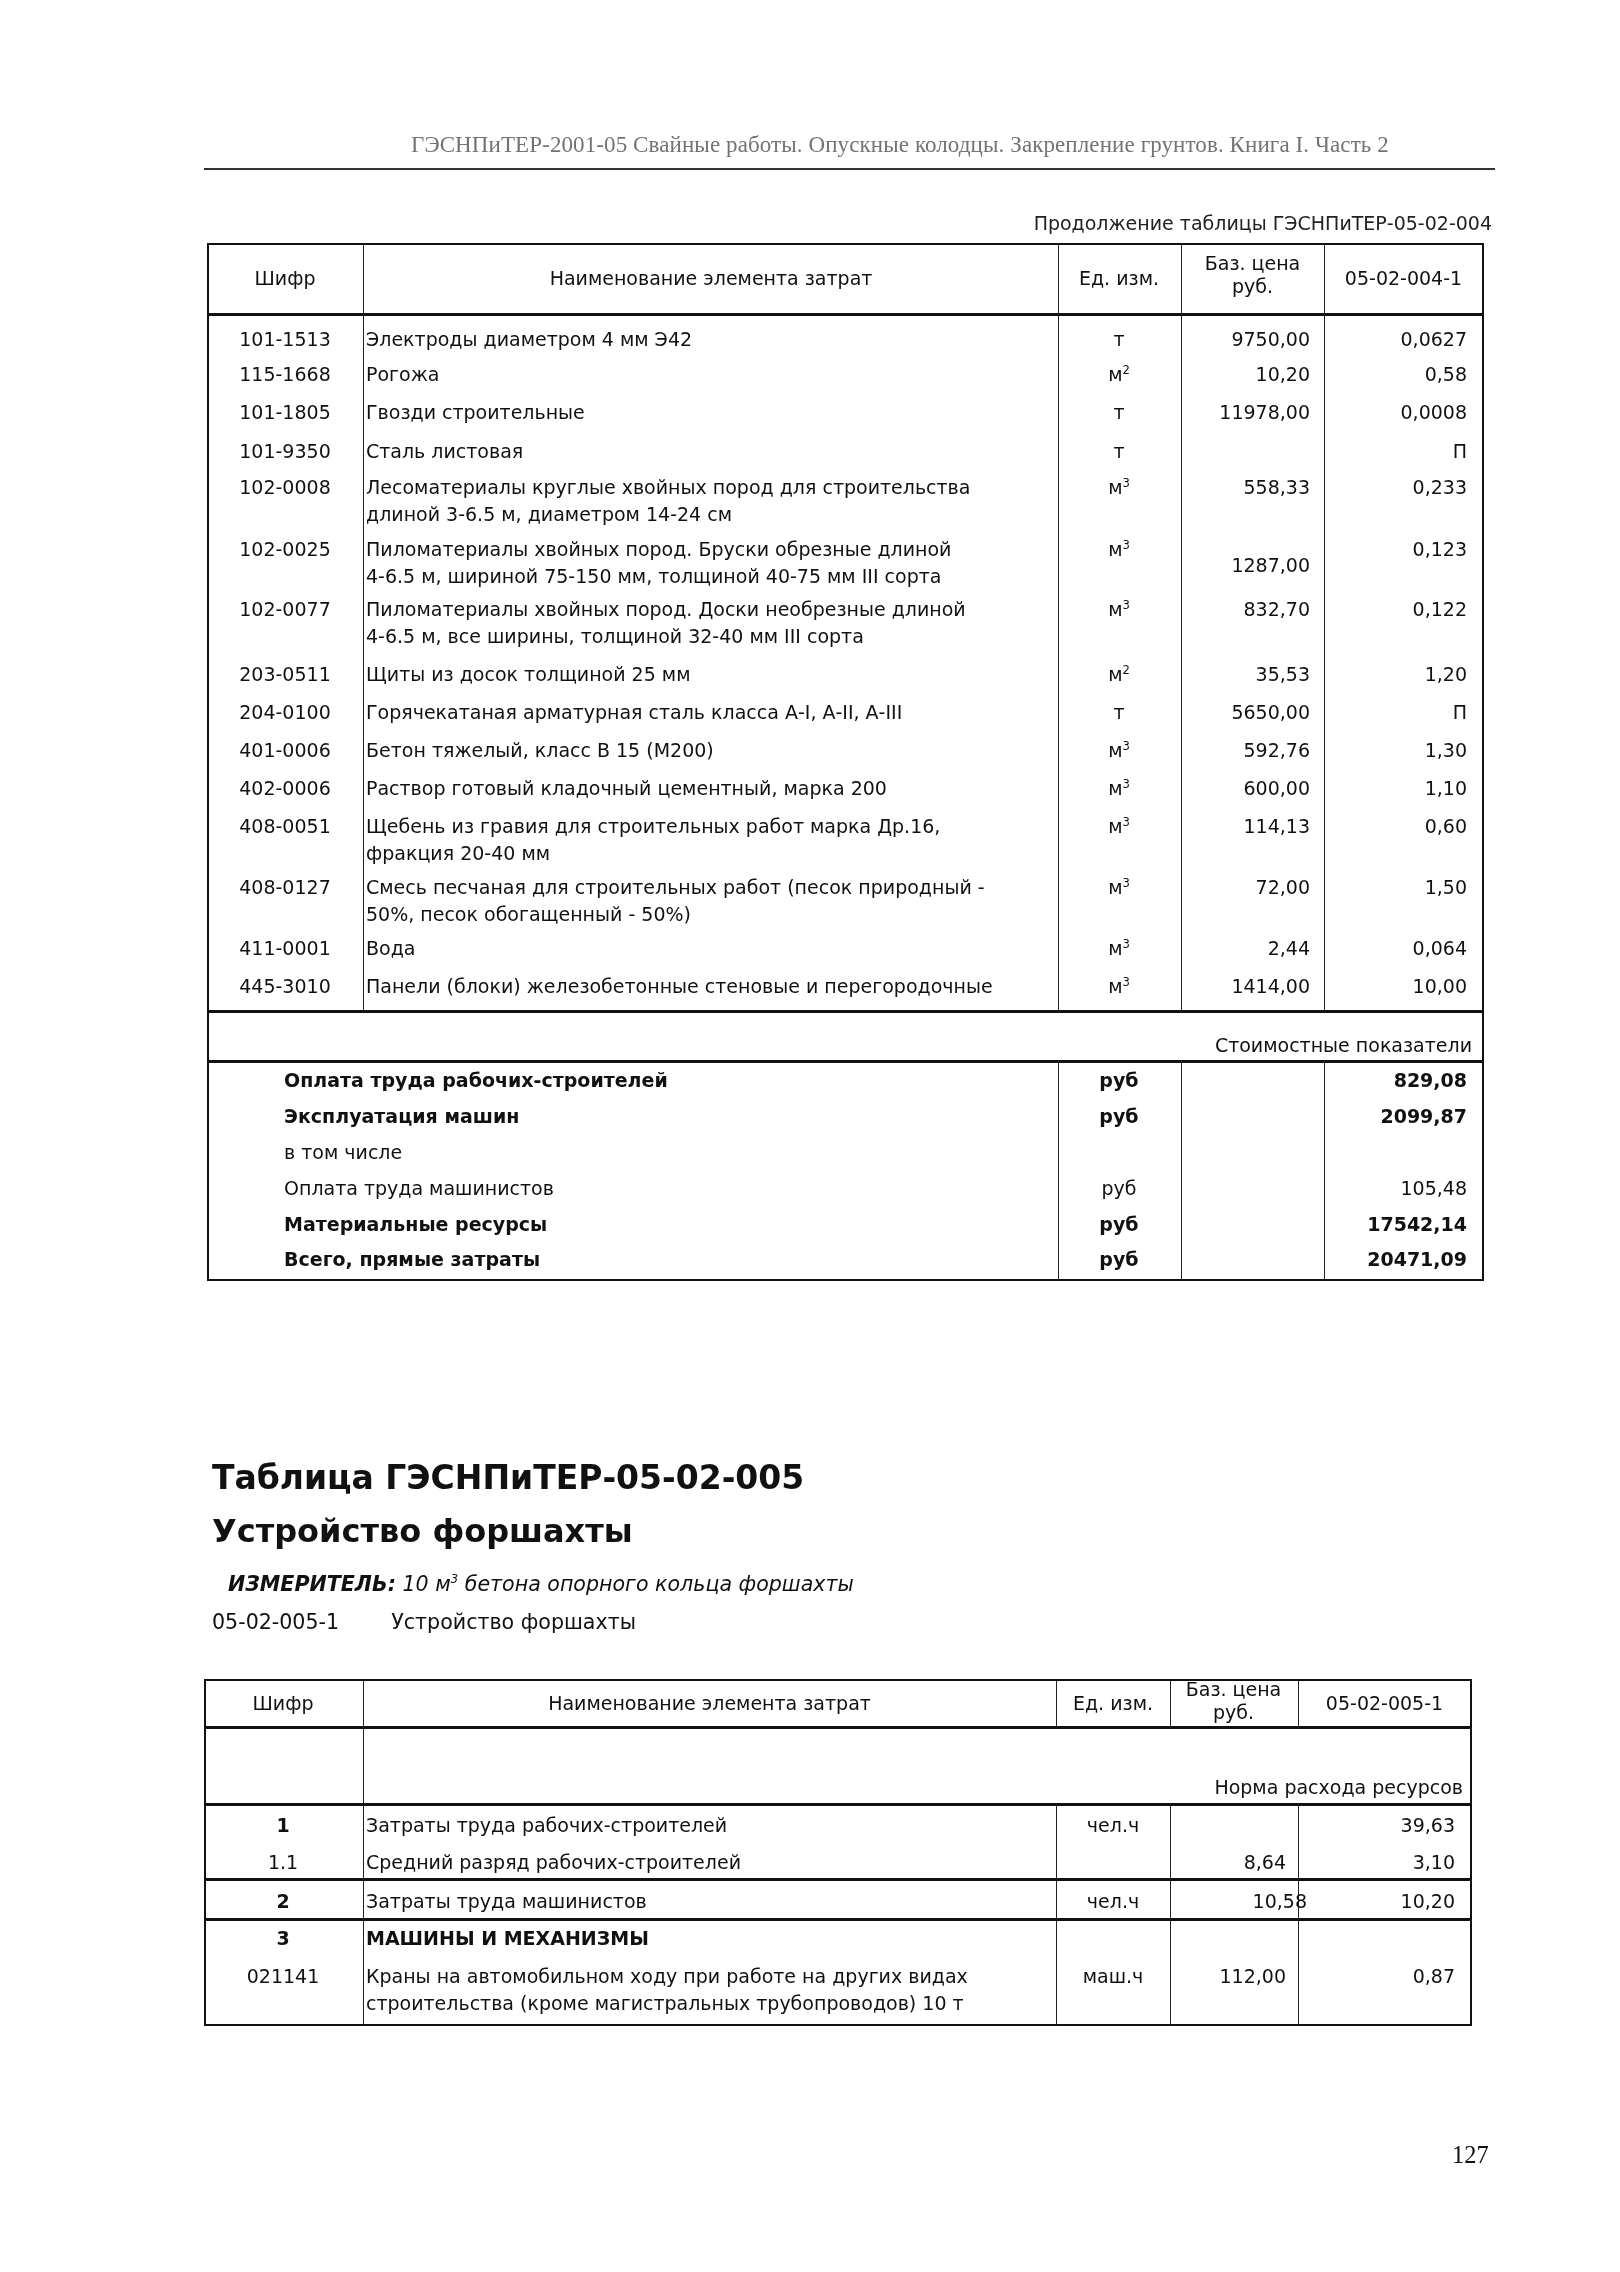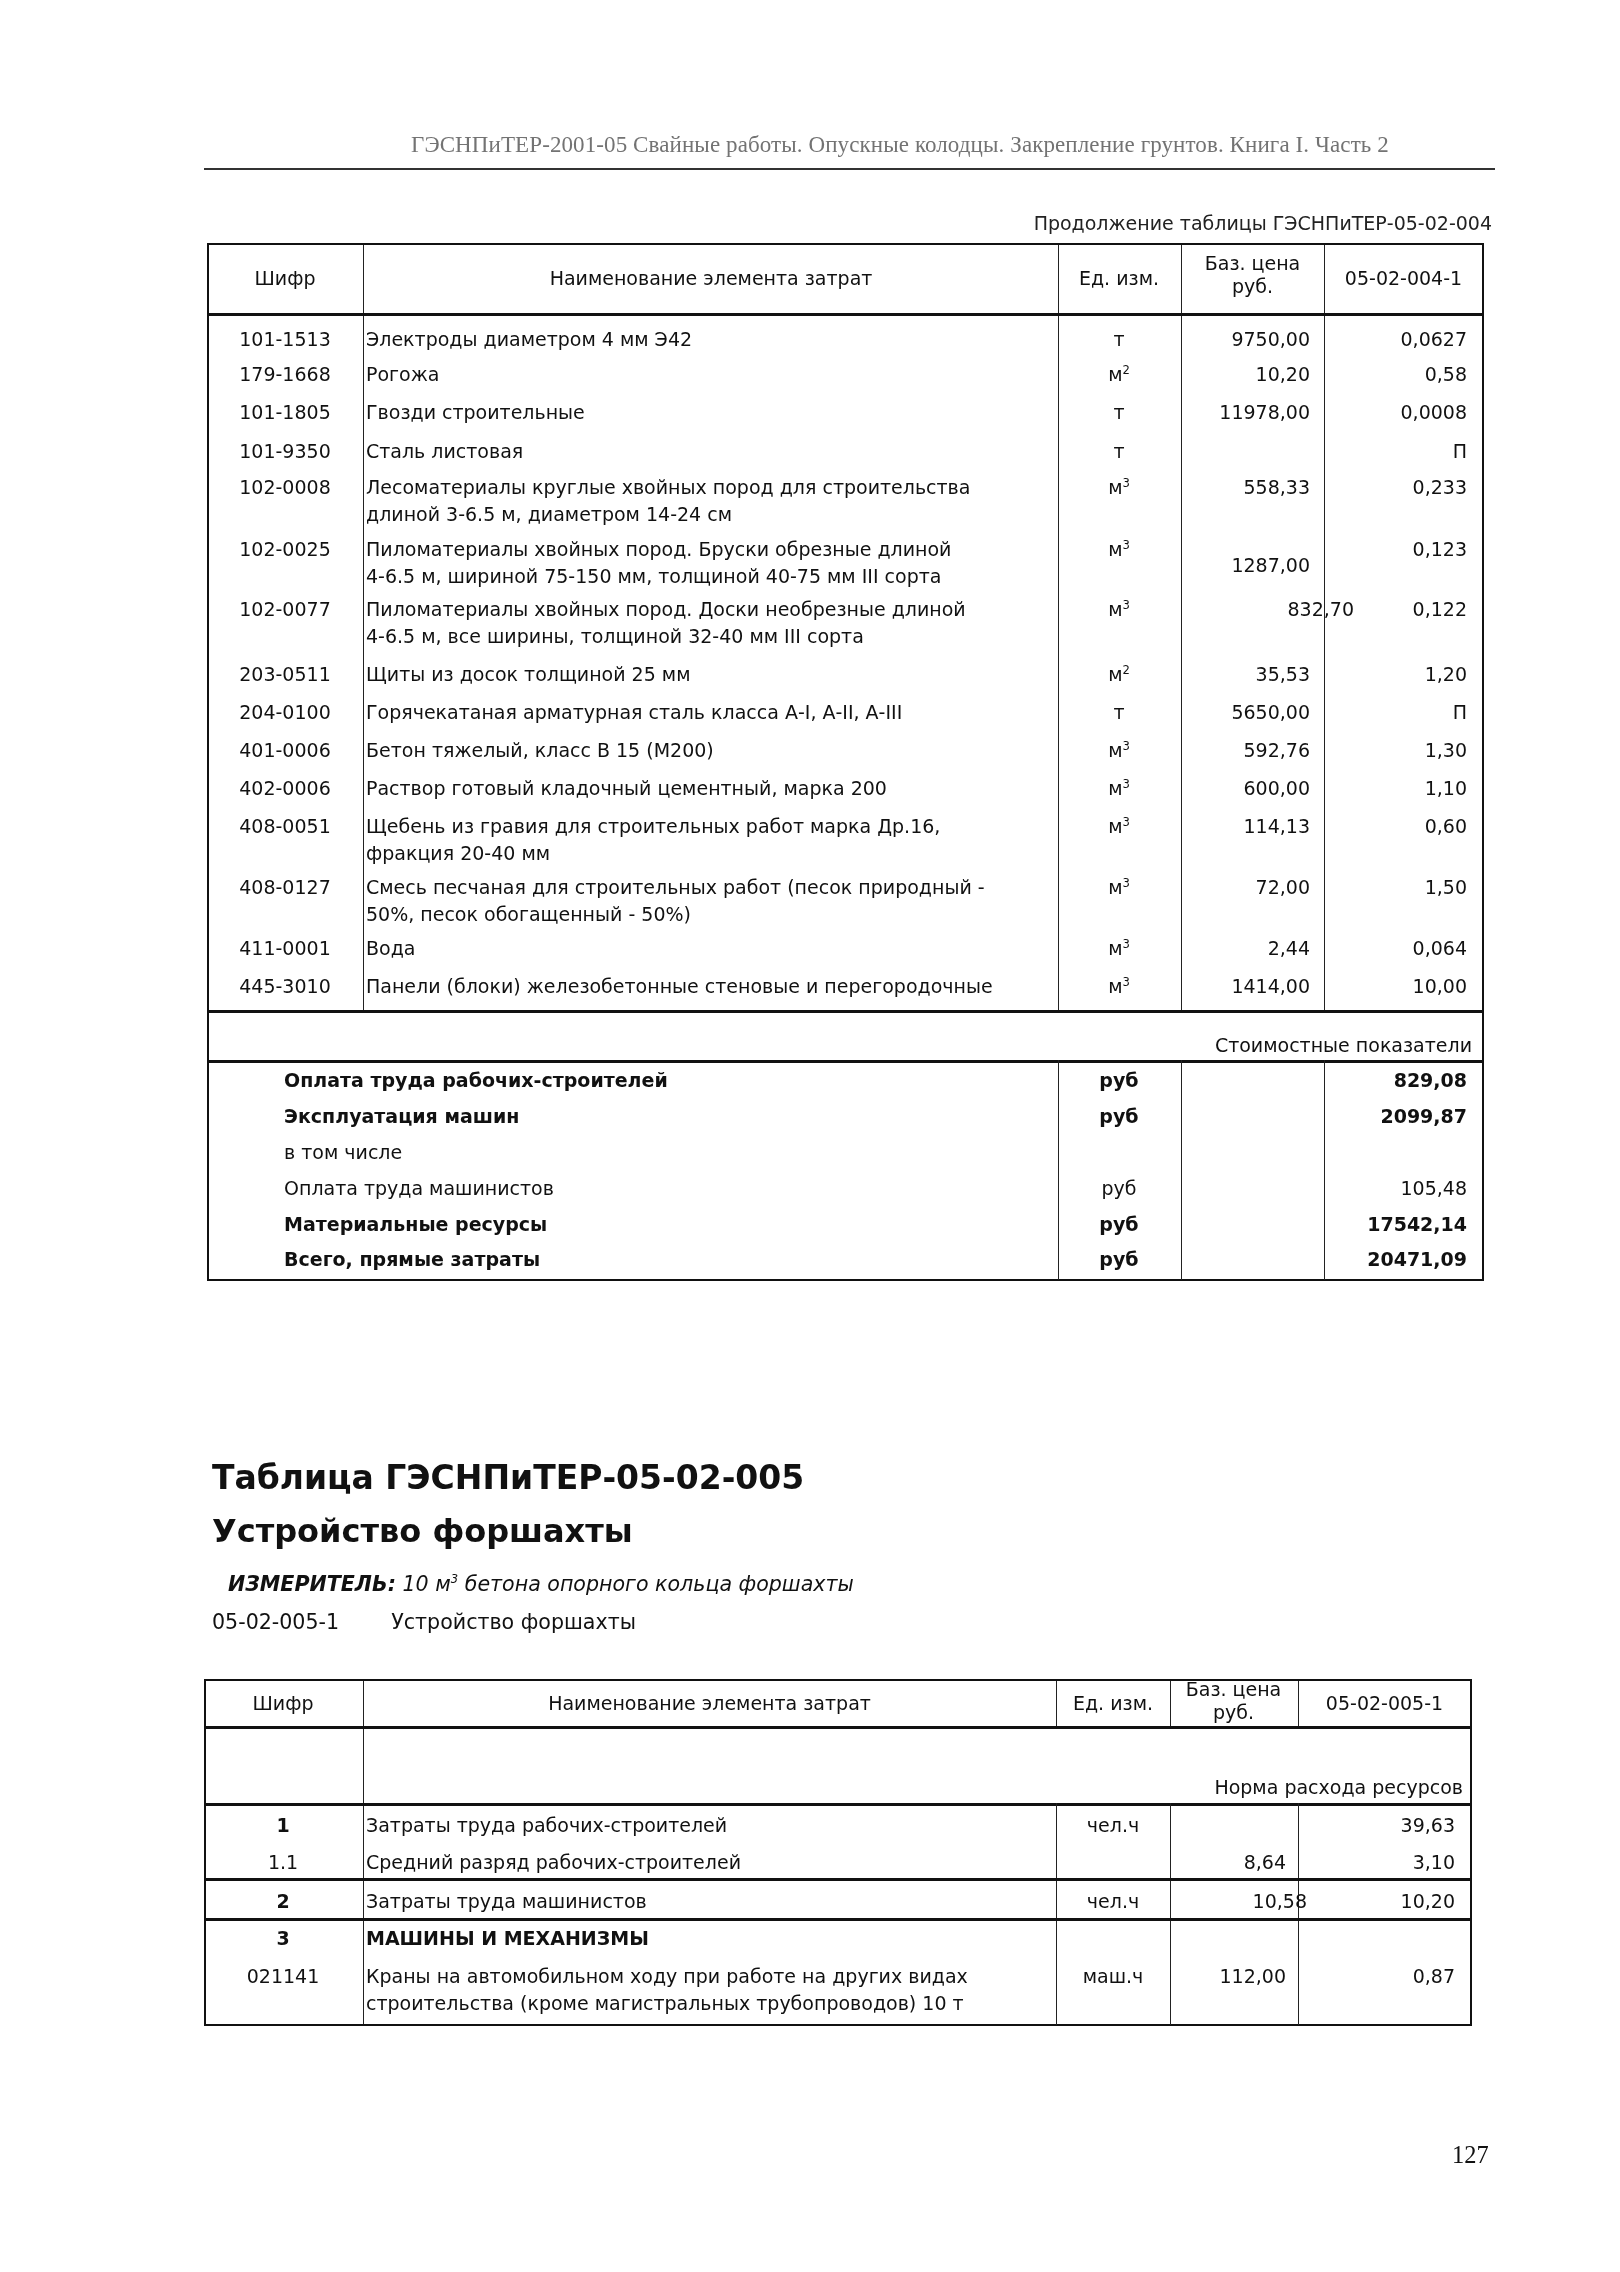--- a/index.html
+++ b/index.html
@@ -61,21 +61,21 @@
 
 <div id="t1-rows">
     <div>
       <div class="cell c" style="left:207px; top:326px; width:156px;">101-1513</div>
       <div class="cell" style="left:366px; top:326px; width:688px;">Электроды диаметром 4 мм Э42</div>
       <div class="cell c" style="left:1058px; top:326px; width:122px;"><span>т</span><sup></sup></div>
       <div class="cell r" style="left:1181px; top:326px; width:129px;">9750,00</div>
       <div class="cell r" style="left:1324px; top:326px; width:143px;">0,0627</div>
     </div>
     <div>
-      <div class="cell c" style="left:207px; top:361px; width:156px;">179-1668</div>
+      <div class="cell c" style="left:207px; top:361px; width:156px;">115-1668</div>
       <div class="cell" style="left:366px; top:361px; width:688px;">Рогожа</div>
       <div class="cell c" style="left:1058px; top:361px; width:122px;"><span>м</span><sup>2</sup></div>
       <div class="cell r" style="left:1181px; top:361px; width:129px;">10,20</div>
       <div class="cell r" style="left:1324px; top:361px; width:143px;">0,58</div>
     </div>
     <div>
       <div class="cell c" style="left:207px; top:399px; width:156px;">101-1805</div>
       <div class="cell" style="left:366px; top:399px; width:688px;">Гвозди строительные</div>
       <div class="cell c" style="left:1058px; top:399px; width:122px;"><span>т</span><sup></sup></div>
       <div class="cell r" style="left:1181px; top:399px; width:129px;">11978,00</div>
@@ -102,21 +102,21 @@
       <div class="cell" style="left:366px; top:563px; width:688px;">4-6.5 м, шириной 75-150 мм, толщиной 40-75 мм III сорта</div>
       <div class="cell c" style="left:1058px; top:536px; width:122px;"><span>м</span><sup>3</sup></div>
       <div class="cell r" style="left:1181px; top:552px; width:129px;">1287,00</div>
       <div class="cell r" style="left:1324px; top:536px; width:143px;">0,123</div>
     </div>
     <div>
       <div class="cell c" style="left:207px; top:596px; width:156px;">102-0077</div>
       <div class="cell" style="left:366px; top:596px; width:688px;">Пиломатериалы хвойных пород. Доски необрезные длиной</div>
       <div class="cell" style="left:366px; top:623px; width:688px;">4-6.5 м, все ширины, толщиной 32-40 мм III сорта</div>
       <div class="cell c" style="left:1058px; top:596px; width:122px;"><span>м</span><sup>3</sup></div>
-      <div class="cell r" style="left:1181px; top:596px; width:129px;padding-left:44px;">832,70</div>
+      <div class="cell r" style="left:1181px; top:596px; width:129px;">832,70</div>
       <div class="cell r" style="left:1324px; top:596px; width:143px;">0,122</div>
     </div>
     <div>
       <div class="cell c" style="left:207px; top:661px; width:156px;">203-0511</div>
       <div class="cell" style="left:366px; top:661px; width:688px;">Щиты из досок толщиной 25 мм</div>
       <div class="cell c" style="left:1058px; top:661px; width:122px;"><span>м</span><sup>2</sup></div>
       <div class="cell r" style="left:1181px; top:661px; width:129px;">35,53</div>
       <div class="cell r" style="left:1324px; top:661px; width:143px;">1,20</div>
     </div>
     <div>

